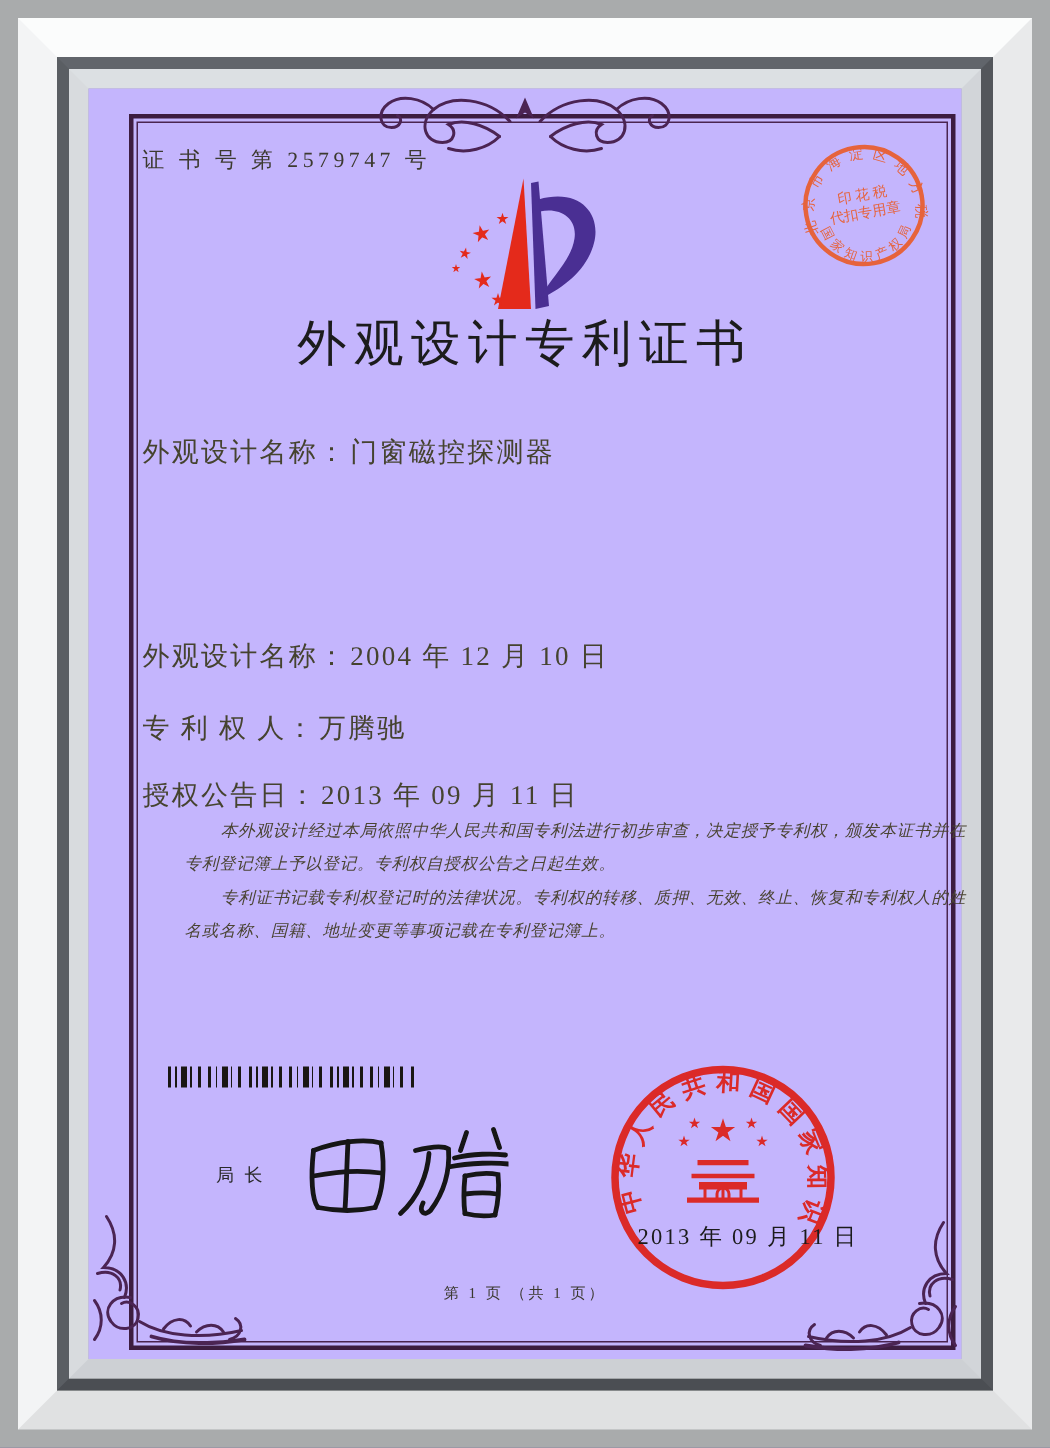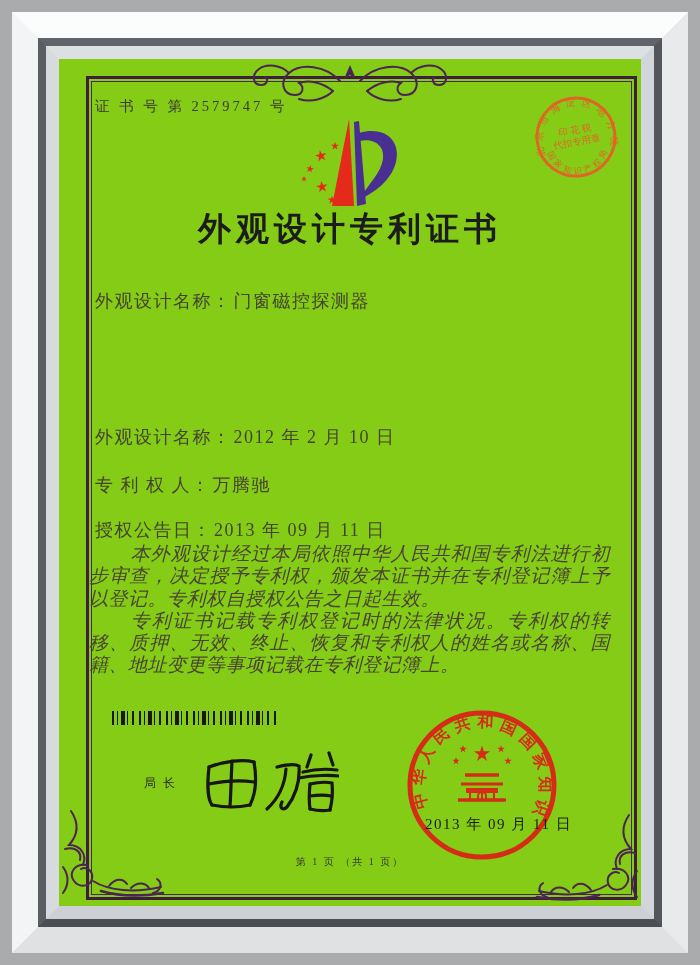--- a/index.html
+++ b/index.html
@@ -4,40 +4,40 @@
 <style>
   html,body{margin:0;padding:0;background:#888;}
   .photo{position:relative;width:700px;height:965px;background:#a9abac;overflow:hidden;
          font-family:"Liberation Serif","DejaVu Serif",serif;}
   .bevel{position:absolute;inset:12px;border:26px solid;
          border-color:#fbfcfc #e9eaeb #e0e1e2 #f3f4f5;}
   .darkframe{position:absolute;inset:0;border:8px solid;
          border-color:#61656b #53565b #4b4e53 #5a5e63;}
   .mat{position:absolute;inset:0;border:13px solid;
          border-color:#dce0e3 #d2d5d9 #cdd0d4 #d8dbde;}
-  .paper{position:absolute;inset:0;background:#84cc16;}
+  .paper{position:absolute;inset:0;background:#c4b5fd;}
 
   .cert-border{position:absolute;left:27px;top:17px;width:545px;height:818px;
          border:3px solid #3d1d40;}
   .cert-border::after{content:"";position:absolute;inset:2px;border:1px solid #4a2550;}
 
   .cert-number{position:absolute;left:36px;top:38px;font-size:14.5px;color:#3c3a30;
          letter-spacing:3px;white-space:nowrap;}
 
   .logo{position:absolute;left:232px;top:50px;width:120px;height:108px;}
 
   .cert-title{position:absolute;left:0;top:148px;width:100%;text-align:center;
-         font-size:33px;font-weight:bold;letter-spacing:5px;color:#1c1c1c;white-space:nowrap;}
+         font-size:33px;font-weight:normal;letter-spacing:5px;color:#1c1c1c;white-space:nowrap;}
 
   .field{position:absolute;left:36px;font-size:18px;color:#45432f;letter-spacing:1.5px;white-space:nowrap;}
   .field .val{margin-left:2px;}
   .f0{top:230px}.f1{top:276px}.f2{top:321px}.f3{top:366px}.f4{top:414px}.f5{top:459px}
 
-  .body-text{position:absolute;left:30px;top:484px;width:521px;font-size:19px;
-         line-height:22.3px;color:#4a4433;font-style:italic;text-align:justify;}
+  .body-text{position:absolute;left:30px;top:484px;width:521px;font-size:11px;
+         line-height:22.3px;color:#4a4433;font-style:italic;text-align:justify;padding-left:34px;}
   .body-text p{margin:0;text-indent:2.2em;letter-spacing:0.5px;}
 
   .barcode{position:absolute;left:53px;top:652px;width:166px;height:14px;
     background-image:repeating-linear-gradient(90deg,
       #1a1713 0px,#1a1713 2px,transparent 2px,transparent 5px,
       #1a1713 5px,#1a1713 6px,transparent 6px,transparent 9px,
       #1a1713 9px,#1a1713 13px,transparent 13px,transparent 15px,
       #1a1713 15px,#1a1713 16px,transparent 16px,transparent 20px,
       #1a1713 20px,#1a1713 22px,transparent 22px,transparent 27px);}
 
@@ -126,21 +126,21 @@
               <path transform="translate(41,91) scale(4.6)" d="M0,-1 0.588,0.809 -0.951,-0.309 0.951,-0.309 -0.588,0.809Z"></path>
             </g>
           </svg>
 
           <div class="cert-title">外观设计专利证书</div>
 
           <div class="field f0">
             <span class="lbl">外观设计名称：</span><span class="val">门窗磁控探测器</span>
           </div>
           <div class="field f3">
-            <span class="lbl">外观设计名称：</span><span class="val">2012 年 2 月 10 日</span>
+            <span class="lbl">外观设计名称：</span><span class="val">2004 年 12 月 10 日</span>
           </div>
           <div class="field f4">
             <span class="lbl">专 利 权 人：</span><span class="val">万腾驰</span>
           </div>
           <div class="field f5">
             <span class="lbl">授权公告日：</span><span class="val">2013 年 09 月 11 日</span>
           </div>
 
           <div class="body-text">
             <p>本外观设计经过本局依照中华人民共和国专利法进行初步审查，决定授予专利权，颁发本证书并在专利登记簿上予以登记。专利权自授权公告之日起生效。</p>

